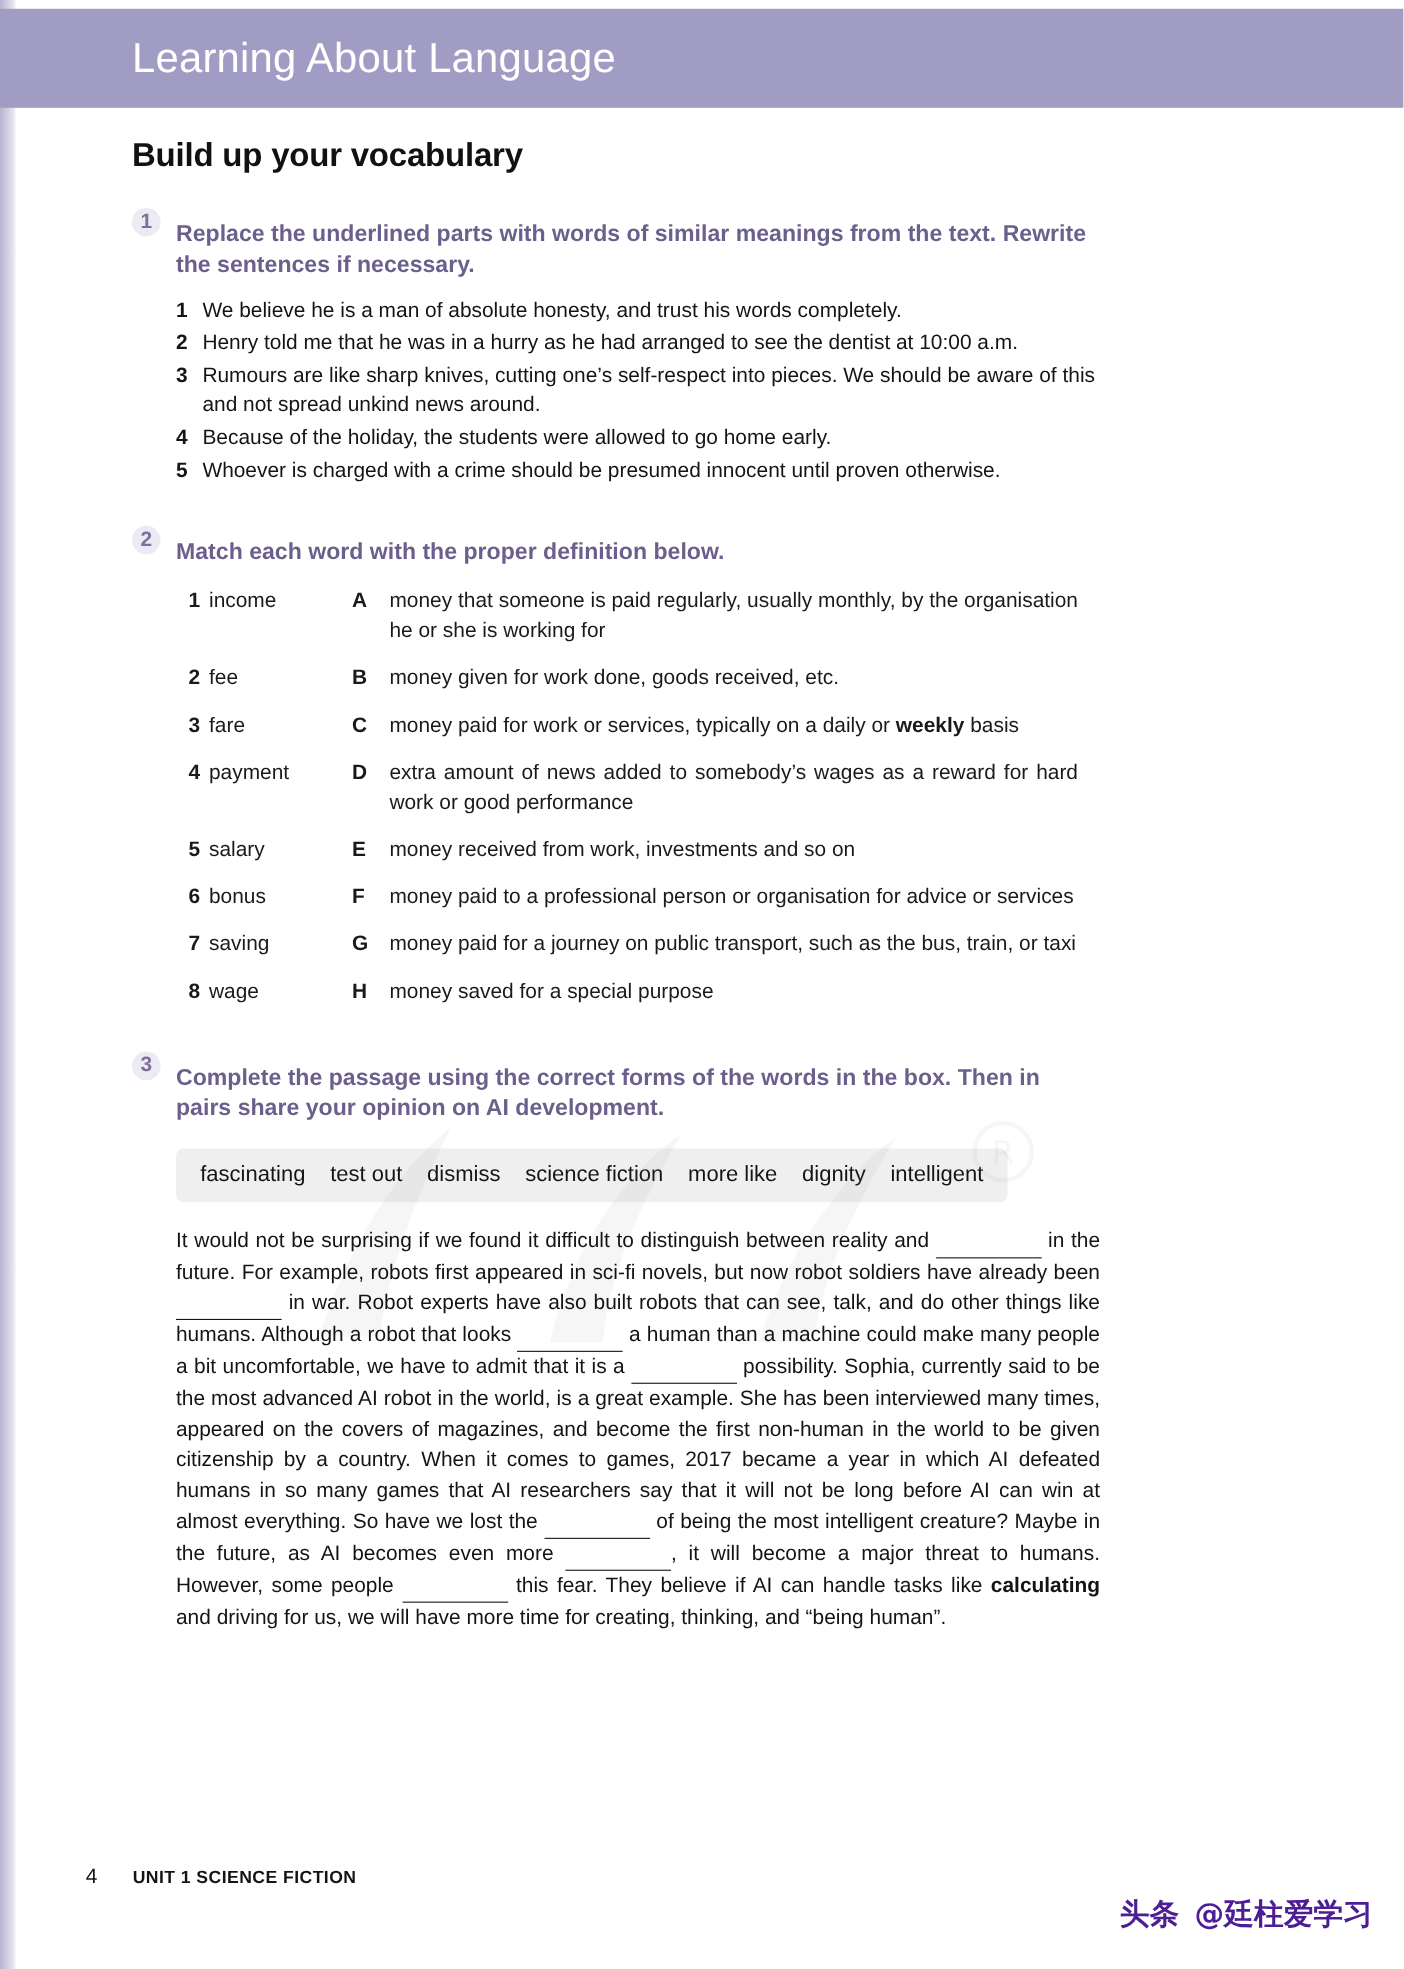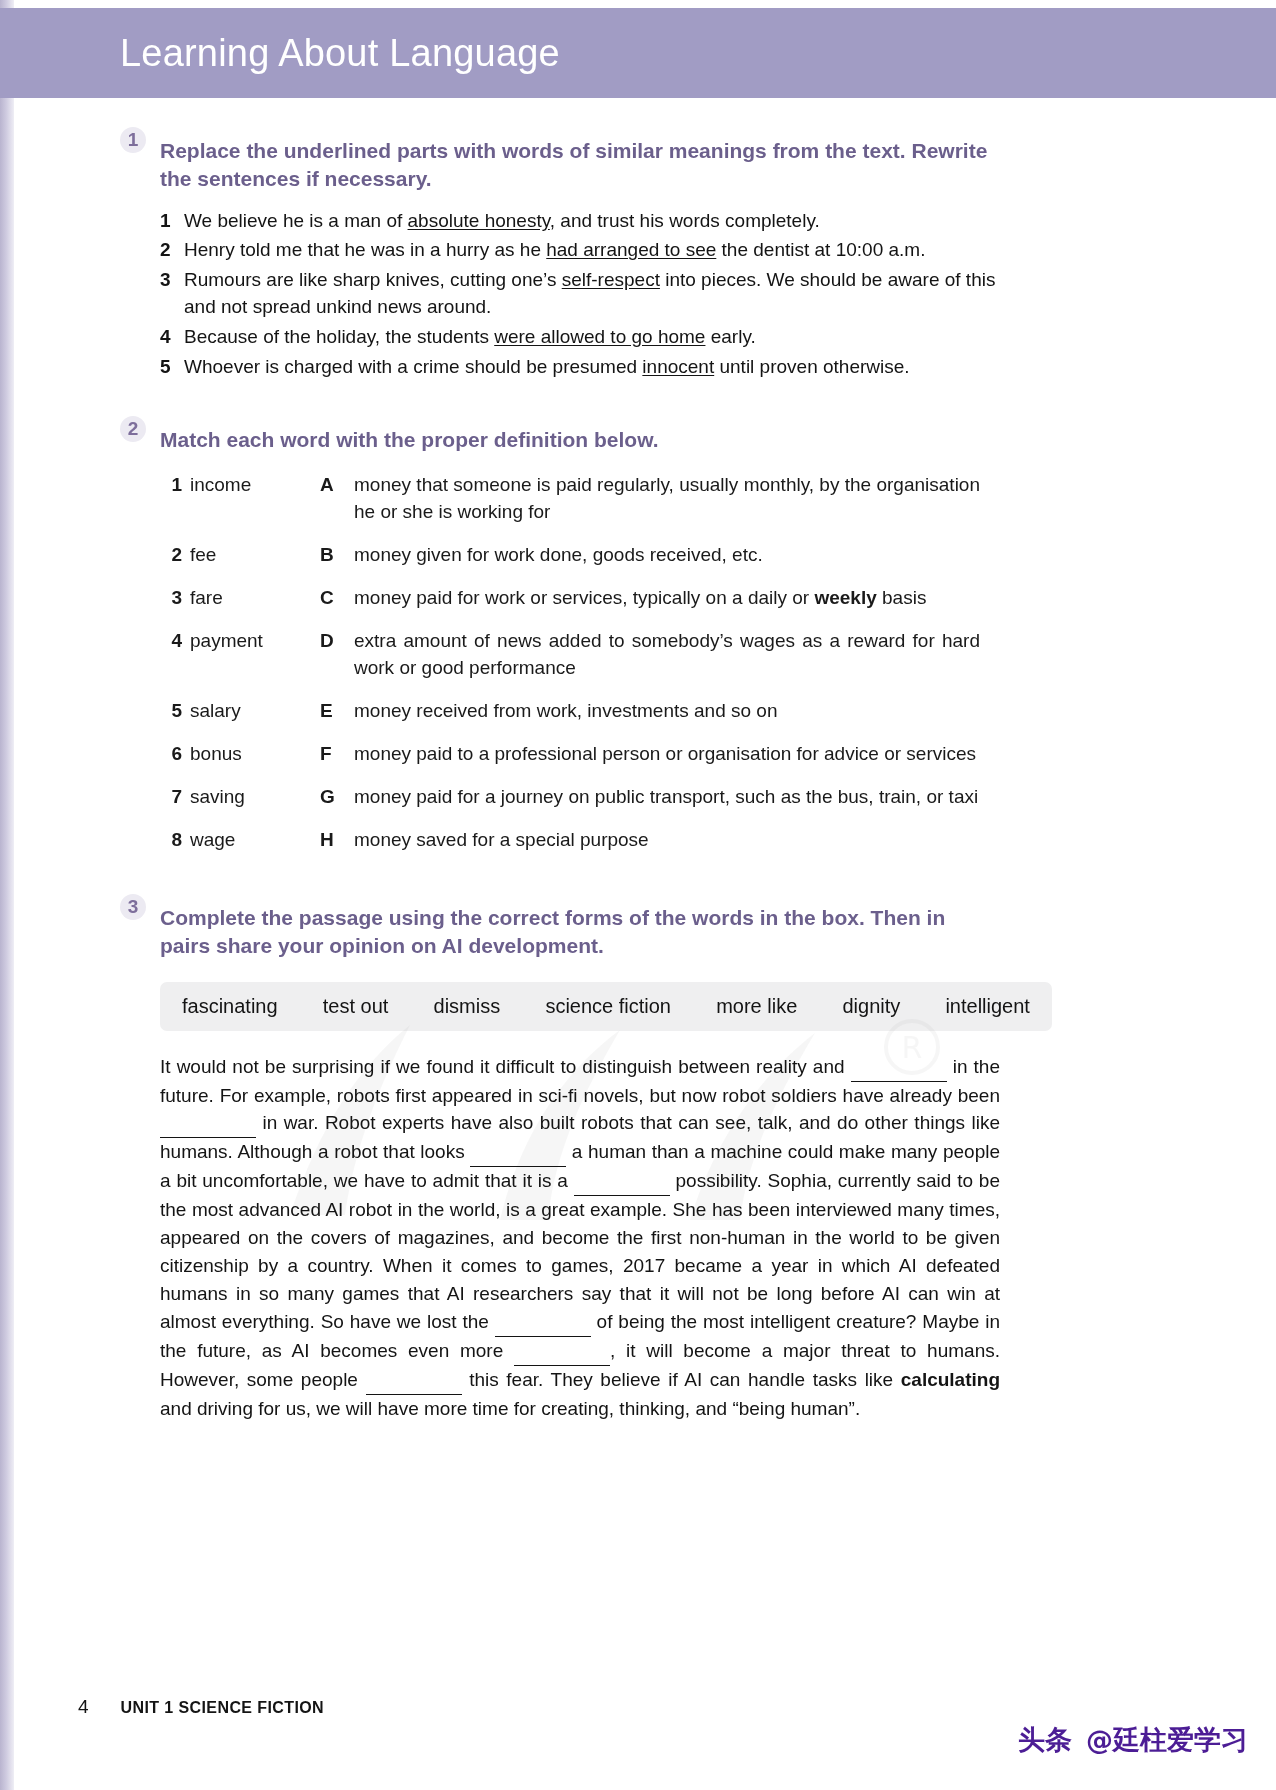--- a/index.html
+++ b/index.html
@@ -125,21 +125,21 @@
     margin-bottom: 2px;
     color: #141414;
     font-family: "Liberation Sans Narrow", "Liberation Sans", sans-serif;
   }
   .sent-idx {
     flex: 0 0 auto;
     width: 24px;
     font-weight: 700;
   }
   .sent-text { flex: 1 1 auto; }
-  .u { text-decoration: underline; text-underline-offset: 2px; text-align: center; }
+  .u { text-underline-offset: 2px; text-align: center; }
 
   
   .match-table {
     margin: 18px 0 0 40px;
     width: 840px;
     border-collapse: collapse;
   }
   .match-table td {
     vertical-align: top;
     padding: 0 0 16px 0;
@@ -150,21 +150,21 @@
   td.mt-num  { width: 22px; font-weight: 700; text-align: right; padding-right: 8px; }
   td.mt-word { width: 130px; }
   td.mt-ltr  { width: 34px; font-weight: 700; }
   td.mt-def  { text-align: justify; padding-right: 20px; }
   td.mt-def.nojustify { text-align: left; }
   .b { font-weight: 700; }
 
   
   .word-box {
     margin: 22px 0 0 40px;
-    width: 892px;
+    width: 756px;
     box-sizing: border-box;
     background: #efeff0;
     border-radius: 7px;
     padding: 13px 22px;
     display: flex;
     justify-content: space-between;
     font-size: 20px;
     color: #141414;
     font-family: "Liberation Sans Narrow", "Liberation Sans", sans-serif;
   }
@@ -247,20 +247,21 @@
   <svg class="watermark" viewBox="0 0 840 220" xmlns="http://www.w3.org/2000/svg">
     <path d="M120 210 C150 120 190 60 240 20 C210 80 185 140 175 210 Z" fill="#8a8a8a"></path>
     <path d="M330 215 C350 130 395 65 450 25 C415 85 385 145 378 215 Z" fill="#8a8a8a"></path>
     <path d="M520 215 C545 135 590 70 645 28 C608 90 578 150 570 215 Z" fill="#8a8a8a"></path>
     <circle cx="742" cy="42" r="26" fill="none" stroke="#8a8a8a" stroke-width="4"></circle>
     <text x="742" y="53" font-size="30" text-anchor="middle" fill="#8a8a8a" font-family="DejaVu Sans, sans-serif">R</text>
   </svg>
 
   <div class="content">
 
+    <h1 class="section-title">Build up your vocabulary</h1>
 
     <div class="exercise">
       <div class="ex-head">
         <div class="ex-num">1</div>
         <div class="ex-prompt">Replace the underlined parts with words of similar meanings from the text. Rewrite the sentences if necessary.</div>
       </div>
       <ul class="sent-list" id="ex1-list">
           <li class="sent-item">
             <span class="sent-idx">1</span>
             <span class="sent-text">We believe he is a man of <span class="u">absolute honesty</span>, and trust his words completely.</span>

